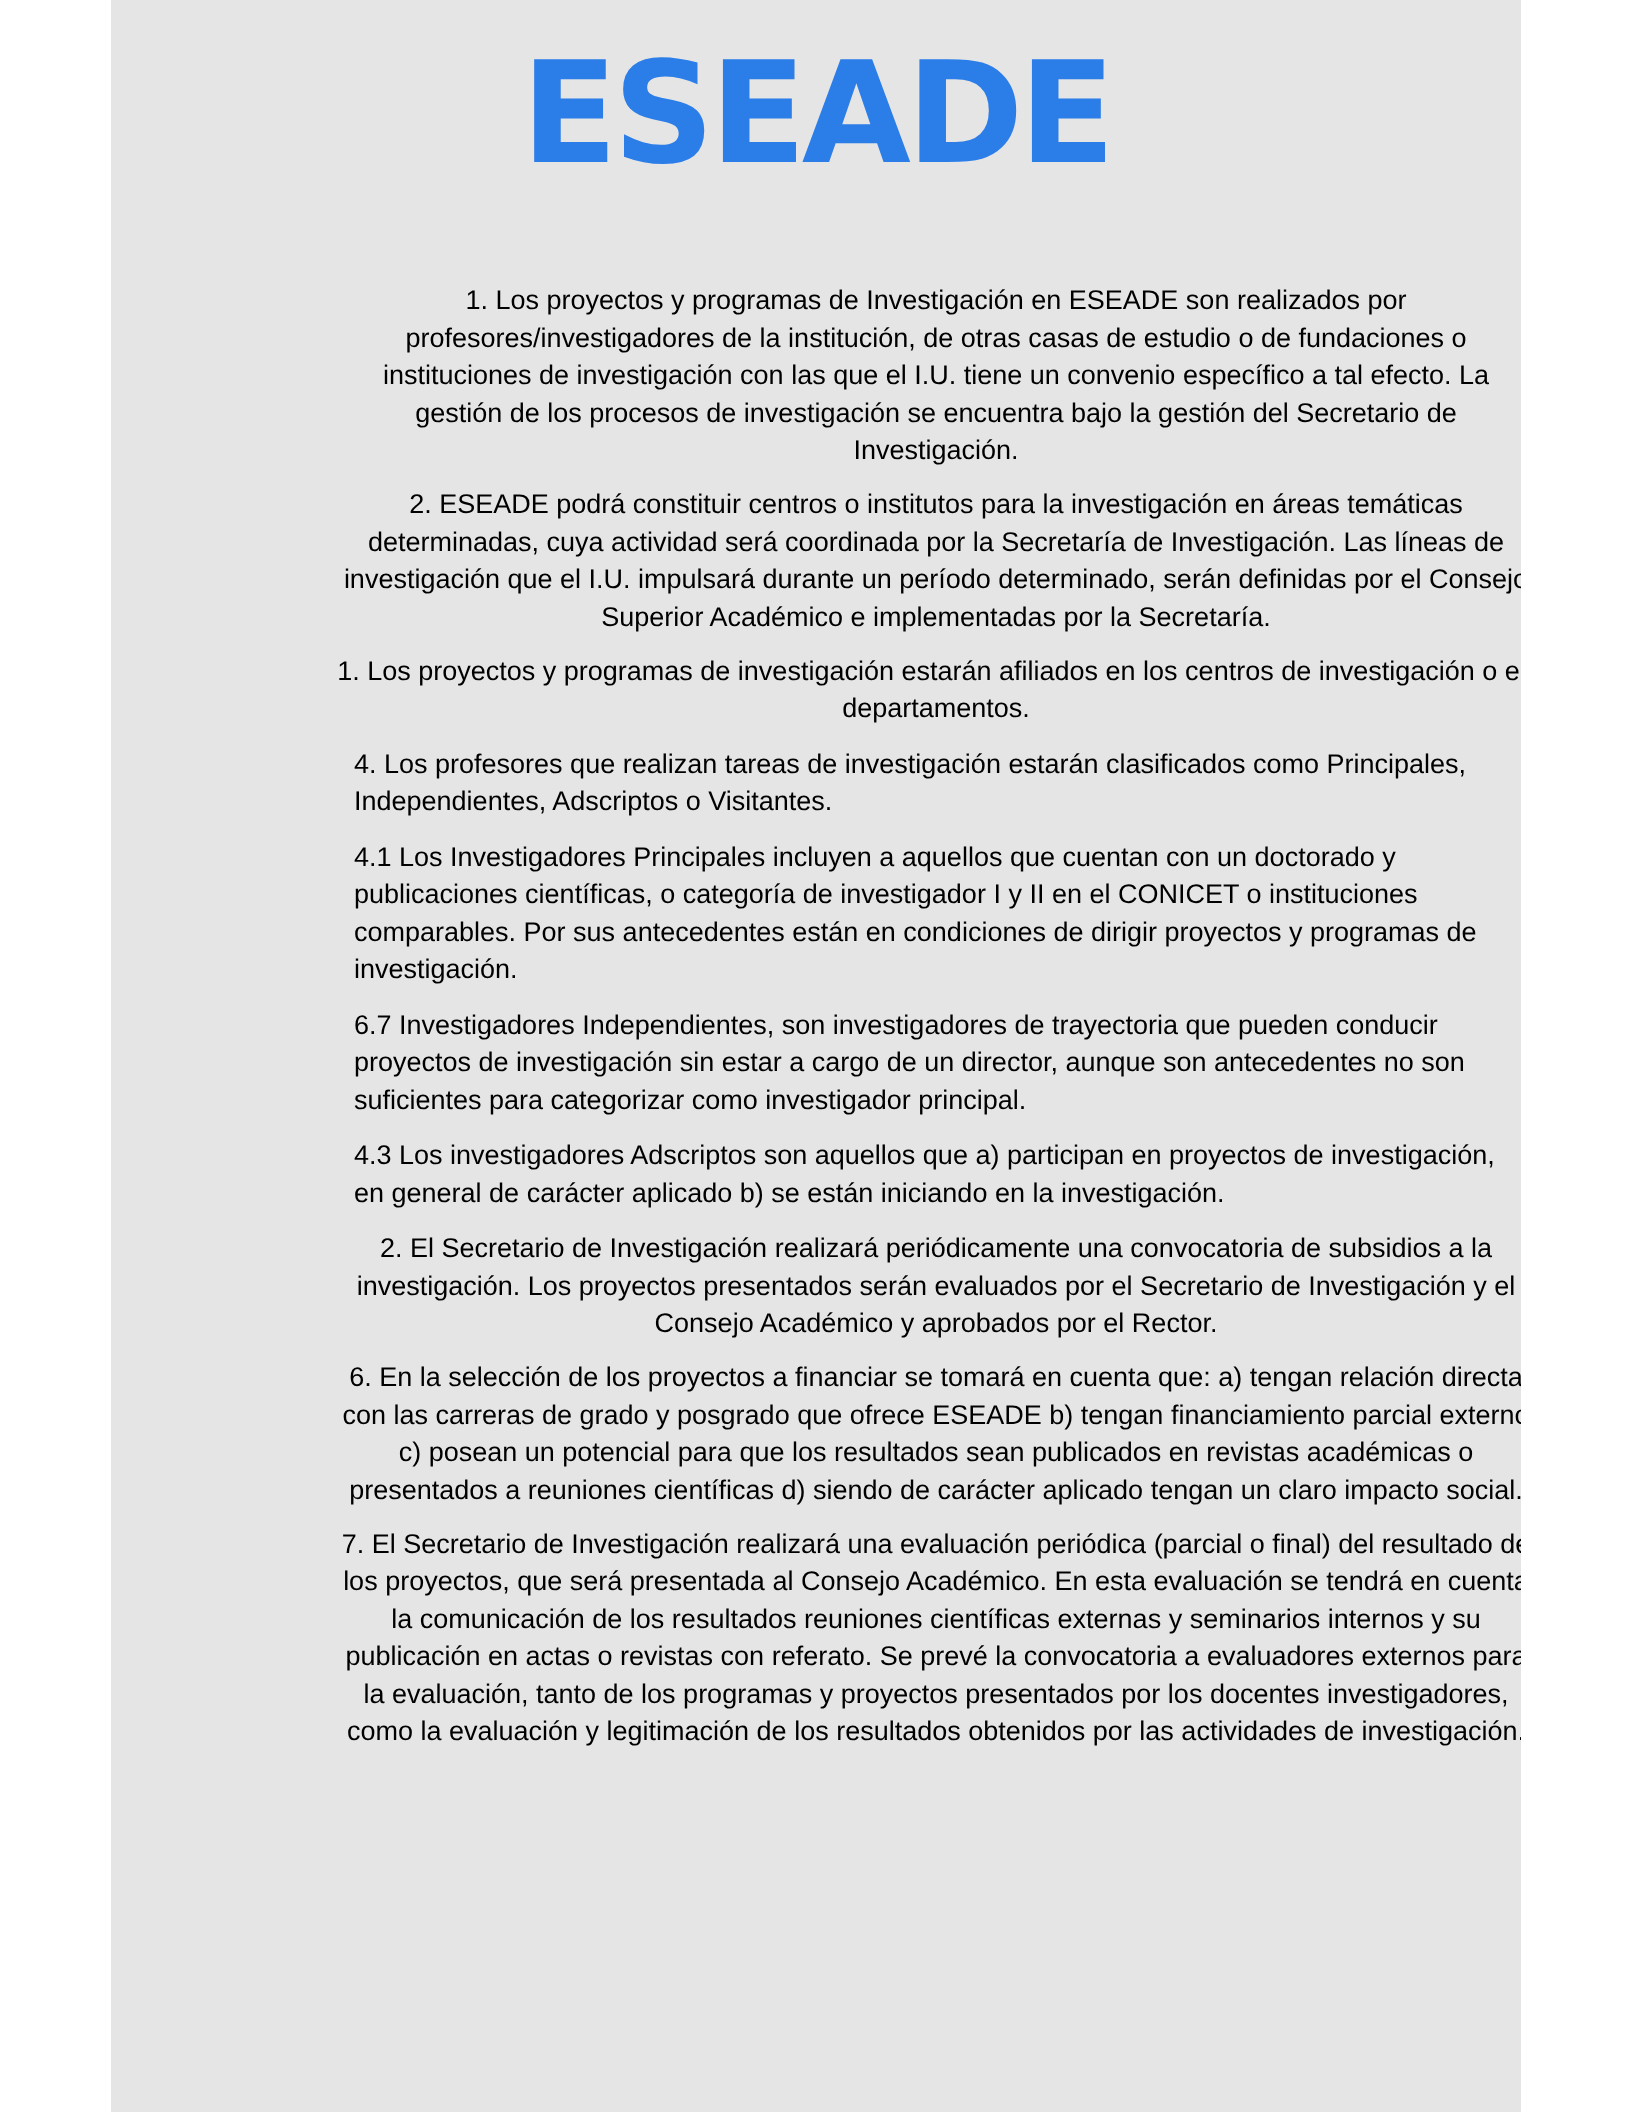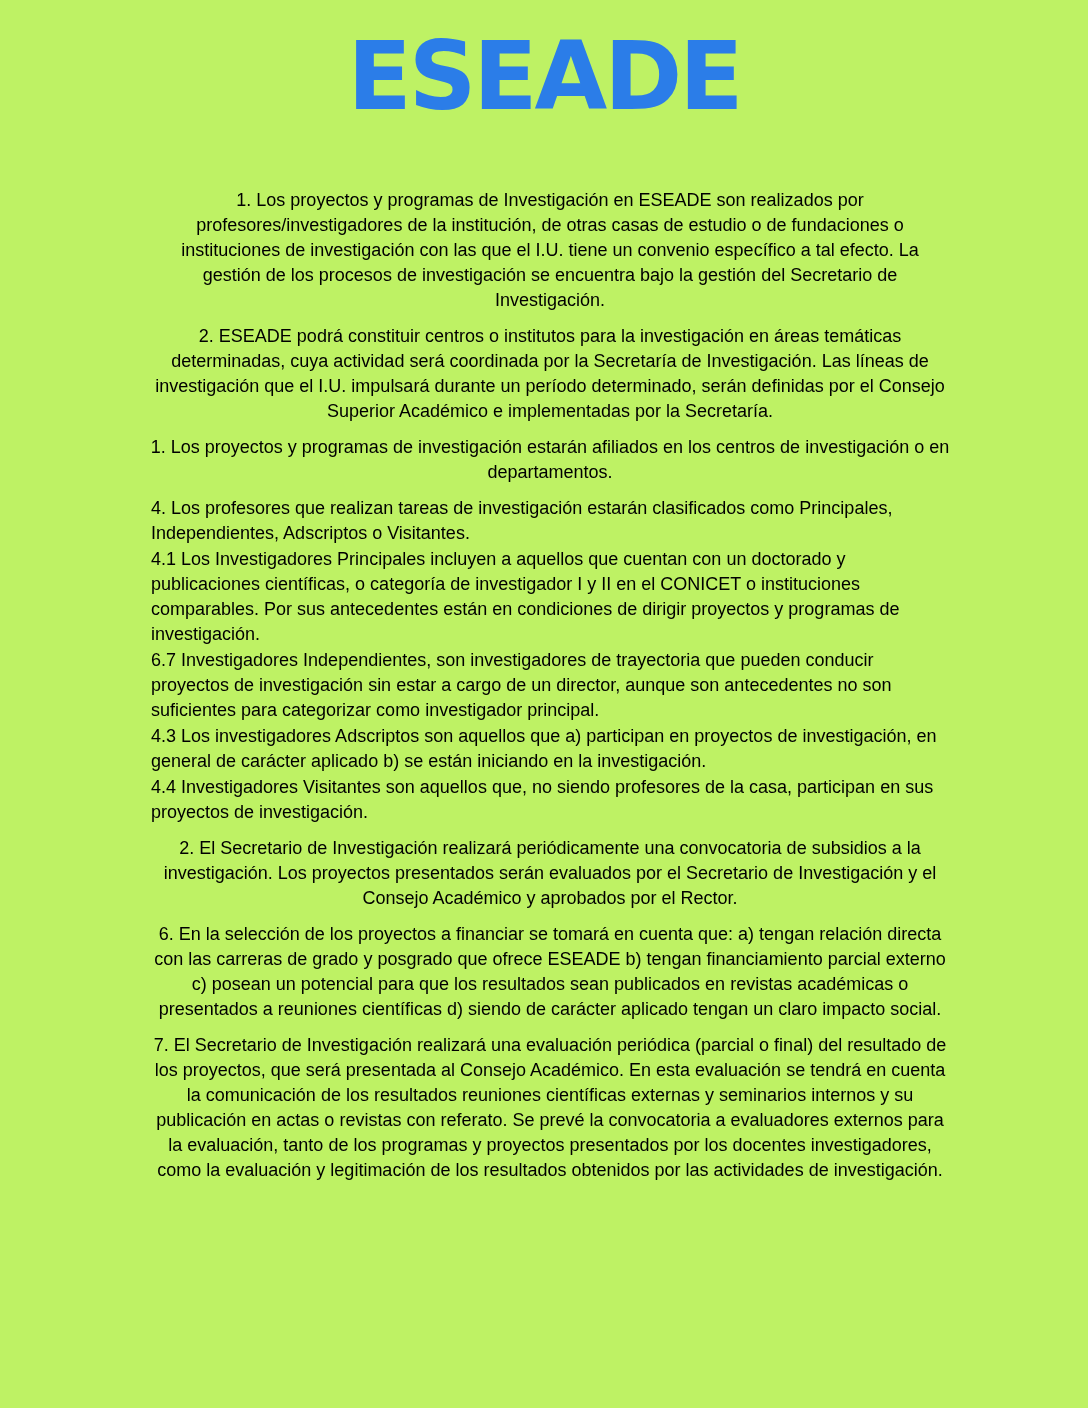--- a/index.html
+++ b/index.html
@@ -2,24 +2,24 @@
 <html><head>
 <meta charset="utf-8">
 <style>
   html, body {
     margin: 0;
     padding: 0;
     background: #ffffff;
   }
   .page {
     position: relative;
-    width: 1088px;
+    width: 940px;
     height: 1408px;
     margin: 0 auto;
-    background: #bef264;
+    background: #e5e5e5;
     overflow: hidden;
     font-family: "Liberation Sans", sans-serif;
   }
   .logo-block {
     padding-top: 30px;
     text-align: center;
   }
   .wordmark {
     display: inline-block;
     font-family: "DejaVu Sans", sans-serif;
@@ -48,21 +48,21 @@
     margin: 0 0 12px 0;
   }
   .content p.para {
     margin: 0 0 11px 0;
     text-align: center;
   }
   .para-group {
     margin: 0 0 11px 0;
   }
   .para-group p.sub {
-    margin: 1px;
+    margin: 12px;
   }
 </style>
 </head>
 <body>
 
 <div class="page">
 
   <header class="logo-block">
     <div class="wordmark">ESEADE</div>
   </header>
@@ -74,21 +74,20 @@
 
     <p class="para">2. ESEADE podrá constituir centros o institutos para la investigación en áreas temáticas determinadas, cuya actividad será coordinada por la Secretaría de Investigación. Las líneas de investigación que el I.U. impulsará durante un período determinado, serán definidas por el Consejo Superior Académico e implementadas por la Secretaría.</p>
 
     <p class="para">1. Los proyectos y programas de investigación estarán afiliados en los centros de investigación o en departamentos.</p>
 
     <div class="para-group">
       <p class="sub">4. Los profesores que realizan tareas de investigación estarán clasificados como Principales, Independientes, Adscriptos o Visitantes.</p>
       <p class="sub">4.1 Los Investigadores Principales incluyen a aquellos que cuentan con un doctorado y publicaciones científicas, o categoría de investigador I y II en el CONICET o instituciones comparables. Por sus antecedentes están en condiciones de dirigir proyectos y programas de investigación.</p>
       <p class="sub">6.7 Investigadores Independientes, son investigadores de trayectoria que pueden conducir proyectos de investigación sin estar a cargo de un director, aunque son antecedentes no son suficientes para categorizar como investigador principal.</p>
       <p class="sub">4.3 Los investigadores Adscriptos son aquellos que a) participan en proyectos de investigación, en general de carácter aplicado b) se están iniciando en la investigación.</p>
-      <p class="sub">4.4 Investigadores Visitantes son aquellos que, no siendo profesores de la casa, participan en sus proyectos de investigación.</p>
     </div>
 
     <p class="para">2. El Secretario de Investigación realizará periódicamente una convocatoria de subsidios a la investigación. Los proyectos presentados serán evaluados por el Secretario de Investigación y el Consejo Académico y aprobados por el Rector.</p>
 
     <p class="para">6. En la selección de los proyectos a financiar se tomará en cuenta que: a) tengan relación directa con las carreras de grado y posgrado que ofrece ESEADE b) tengan financiamiento parcial externo c) posean un potencial para que los resultados sean publicados en revistas académicas o presentados a reuniones científicas d) siendo de carácter aplicado tengan un claro impacto social.</p>
 
     <p class="para">7. El Secretario de Investigación realizará una evaluación periódica (parcial o final) del resultado de los proyectos, que será presentada al Consejo Académico. En esta evaluación se tendrá en cuenta la comunicación de los resultados reuniones científicas externas y seminarios internos y su publicación en actas o revistas con referato. Se prevé la convocatoria a evaluadores externos para la evaluación, tanto de los programas y proyectos presentados por los docentes investigadores, como la evaluación y legitimación de los resultados obtenidos por las actividades de investigación.</p>
 
   </main>
 

